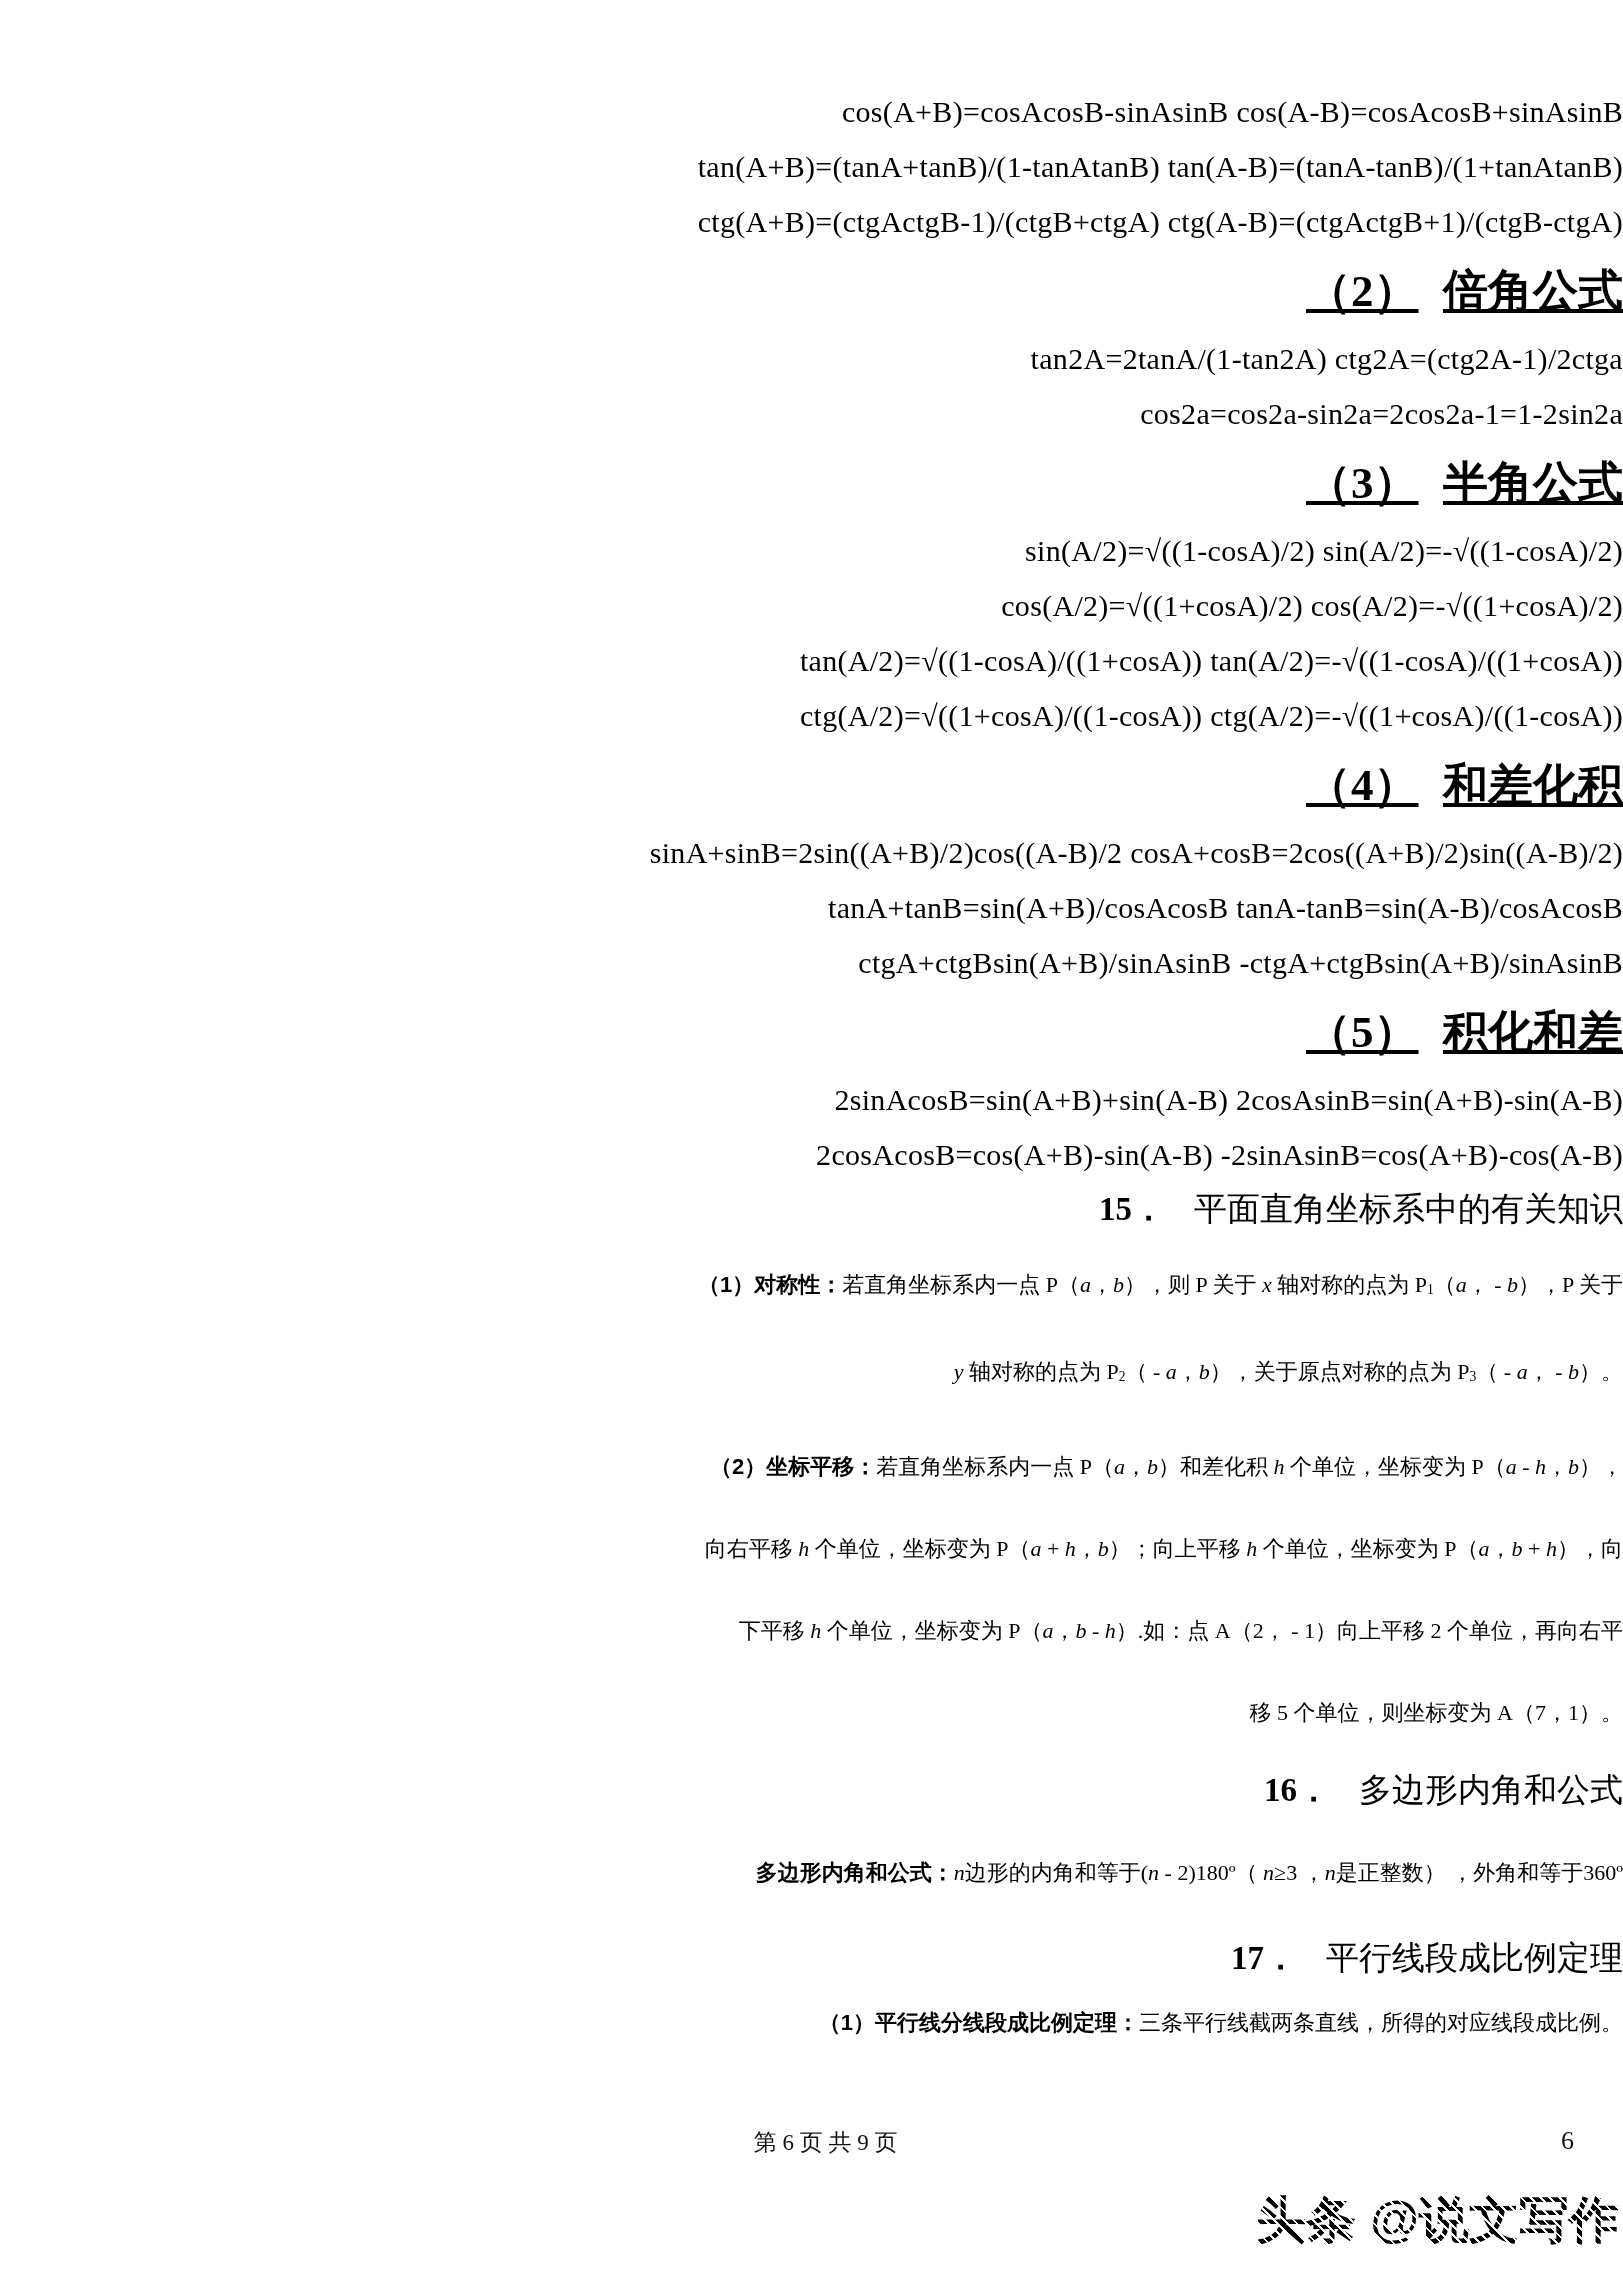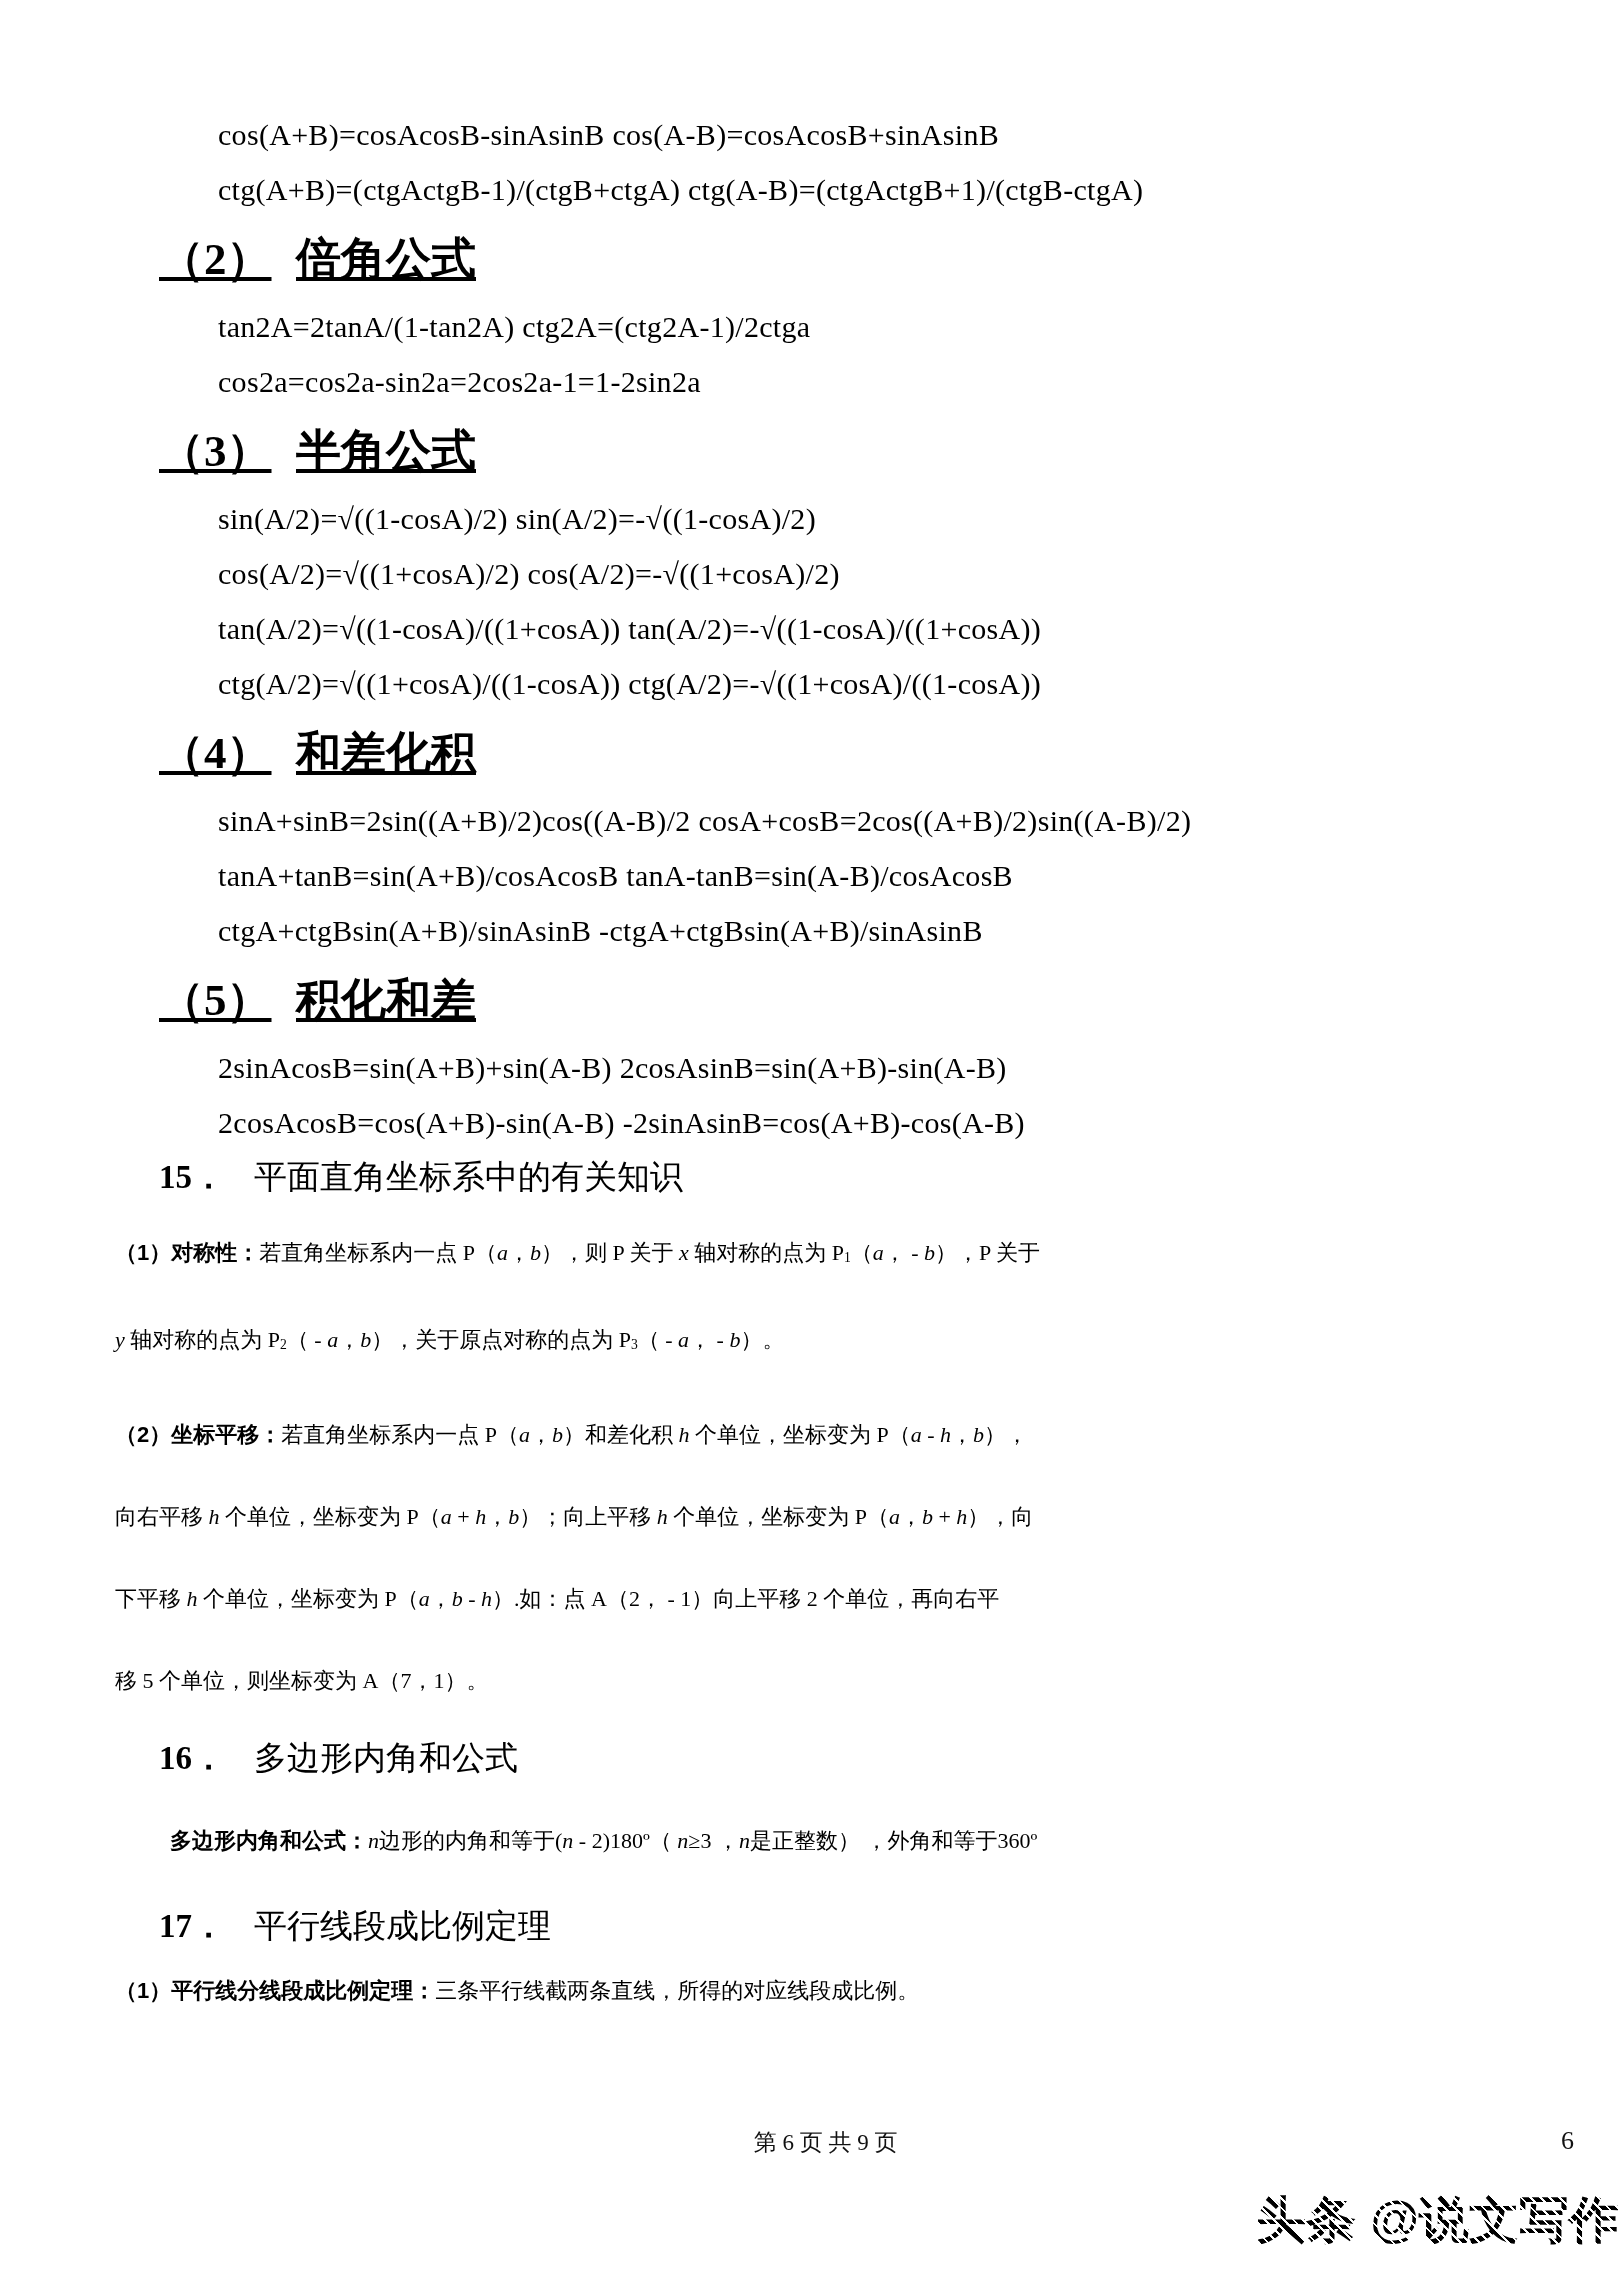--- a/index.html
+++ b/index.html
@@ -7,21 +7,22 @@
     position:relative;
     width:1623px;
     height:2295px;
     background:#ffffff;
     overflow:hidden;
     color:#000;
   }
   .content{
     position:absolute;
     top:0;left:0;right:0;
-    padding-top:107px;
+    padding-top:84px;
+    text-align:right;
   }
   .formula{
     margin-left:218px;
     font-family:"Liberation Serif", serif;
     font-size:30px;
     line-height:55px;
     white-space:nowrap;
     letter-spacing:0.3px;
   }
   .sec-heading{
@@ -119,20 +120,21 @@
     }
   }
 </style>
 </head>
 <body>
 
 <div class="page">
   <div class="content">
 
     <div class="formula">cos(A+B)=cosAcosB-sinAsinB cos(A-B)=cosAcosB+sinAsinB</div>
+    <div class="formula">tan(A+B)=(tanA+tanB)/(1-tanAtanB) tan(A-B)=(tanA-tanB)/(1+tanAtanB)</div>
     <div class="formula">ctg(A+B)=(ctgActgB-1)/(ctgB+ctgA) ctg(A-B)=(ctgActgB+1)/(ctgB-ctgA)</div>
 
     <div class="sec-heading">
       <span class="num">（2）</span><span class="title">倍角公式</span>
     </div>
     <div class="formula">tan2A=2tanA/(1-tan2A) ctg2A=(ctg2A-1)/2ctga</div>
     <div class="formula">cos2a=cos2a-sin2a=2cos2a-1=1-2sin2a</div>
 
     <div class="sec-heading">
       <span class="num">（3）</span><span class="title">半角公式</span>

